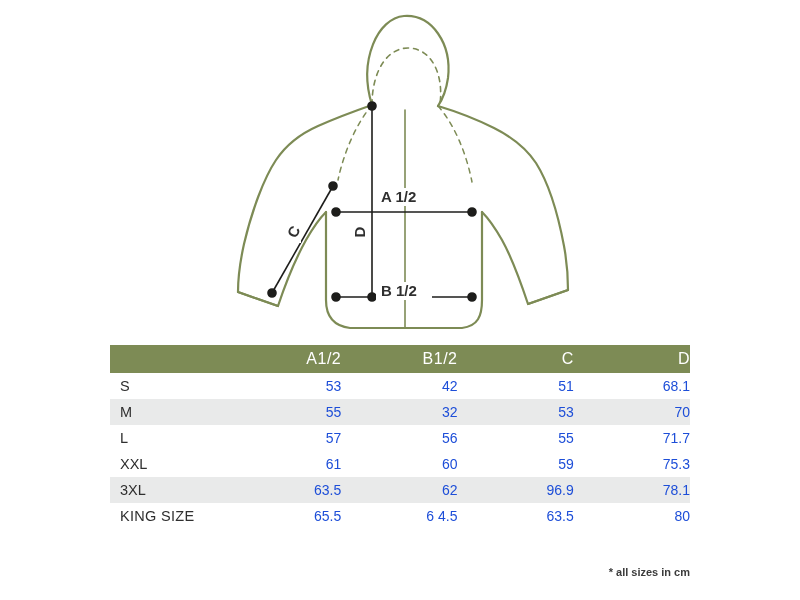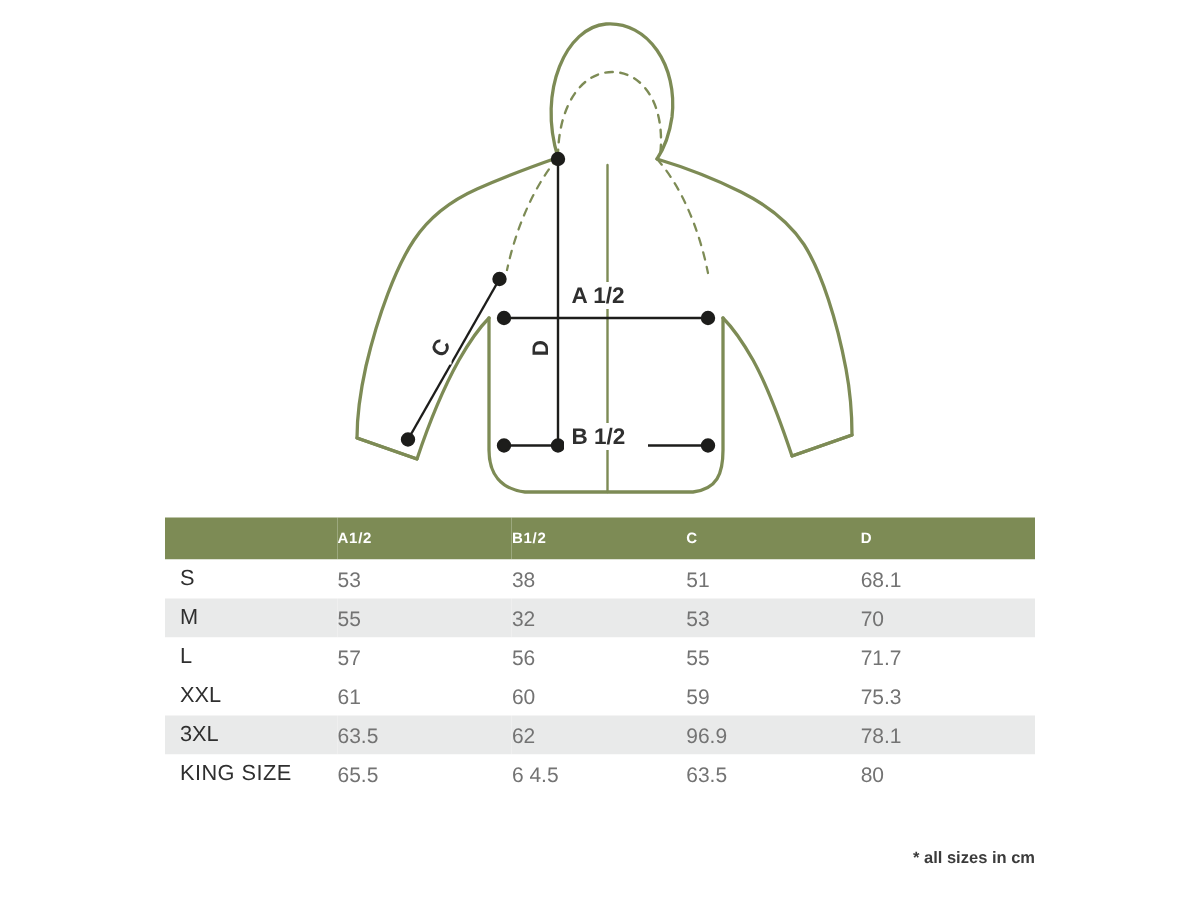--- a/index.html
+++ b/index.html
@@ -41,35 +41,35 @@
     width: 580px;
   }
   table.size-table {
     border-collapse: collapse;
     width: 580px;
     table-layout: fixed;
   }
   table.size-table thead th {
     background: #7d8b55;
     color: #ffffff;
-    font-size: 10px;
-    font-weight: bold;
+    font-size: 16px;
+    font-weight: normal;
     height: 28px;
     letter-spacing: 0.5px;
-    text-align: left;
+    text-align: right;
     padding: 0;
   }
   table.size-table thead th.corner {
     width: 115px;
   }
   table.size-table tbody td {
     height: 26px;
     font-size: 14px;
-    text-align: left;
-    color: #737373;
+    text-align: right;
+    color: #1d4ed8;
     padding: 0;
   }
   table.size-table tbody td.rowlabel {
     text-align: left;
     padding-left: 10px;
     font-size: 14.5px;
     color: #2f2f2f;
   }
   table.size-table tbody tr.odd td {
     background: #ffffff;
@@ -185,21 +185,21 @@
           <th>A1/2</th>
           <th>B1/2</th>
           <th>C</th>
           <th>D</th>
         </tr>
       </thead>
       <tbody>
         <tr class="odd">
           <td class="rowlabel">S</td>
           <td>53</td>
-          <td>38</td>
+          <td>42</td>
           <td>51</td>
           <td>68.1</td>
         </tr>
         <tr class="even">
           <td class="rowlabel">M</td>
           <td>55</td>
           <td>32</td>
           <td>53</td>
           <td>70</td>
         </tr>

